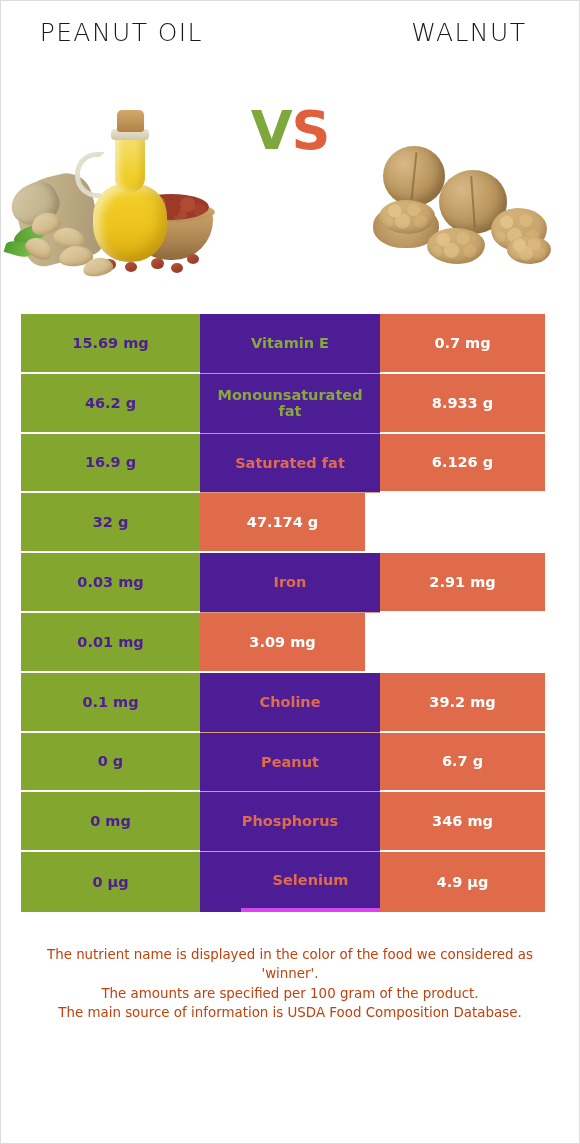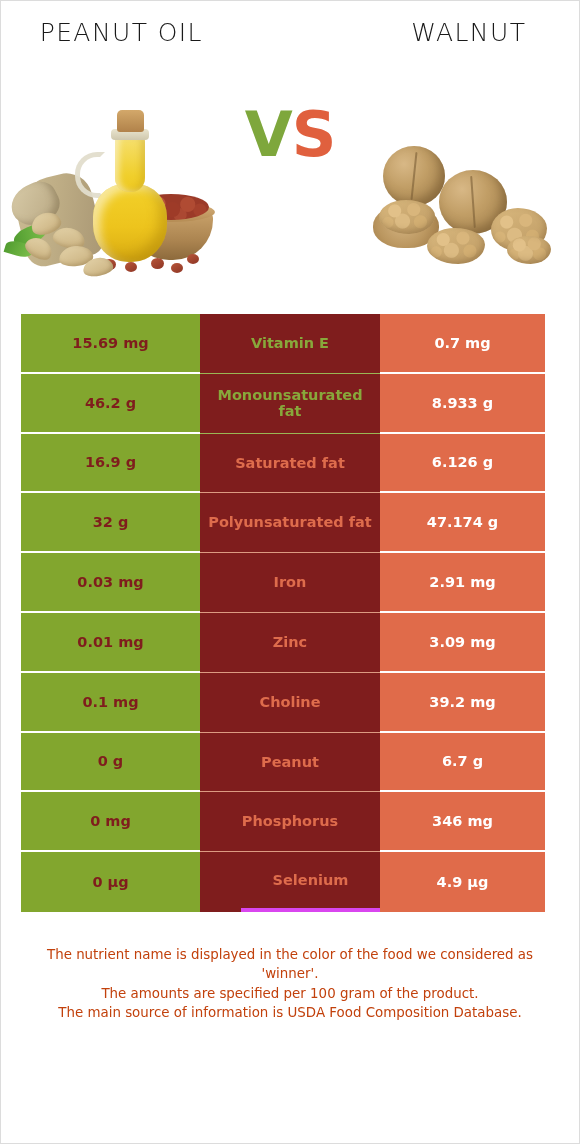--- a/index.html
+++ b/index.html
@@ -47,21 +47,21 @@
   }
   .hero-left  { width: 218px; height: 200px; position: relative; }
   .hero-vs    { width: 142px; height: 200px; position: relative; }
   .hero-right { width: 218px; height: 200px; position: relative; }
 
   .vs-text {
     position: absolute;
     left: 0; right: 0;
     top: 26px;
     text-align: center;
-    font-size: 62px;
+    font-size: 54px;
     font-weight: bold;
     font-family: "DejaVu Sans", sans-serif;
     letter-spacing: -1px;
     line-height: 1;
   }
   .vs-v { color: #7EA73C; }
   .vs-s { color: #E0603E; }
 
   
   .sh { position: absolute; }
@@ -203,26 +203,26 @@
     align-items: center;
     justify-content: center;
     font-size: 14.5px;
     font-weight: bold;
     font-family: "DejaVu Sans", sans-serif;
     text-align: center;
   }
   .cell-left {
     width: 179px;
     background: #82A62E;
-    color: #7f1d1d;
+    color: #4c1d95;
     border-bottom: 2px solid #ffffff;
   }
   .cell-mid {
     width: 180px;
-    background: #7f1d1d;
+    background: #4c1d95;
   }
   .cell-right {
     width: 165px;
     background: #E06B4A;
     color: #ffffff;
     border-bottom: 2px solid #ffffff;
   }
   .row:last-child .cell-left,
   .row:last-child .cell-right { border-bottom: none; }
 
@@ -335,37 +335,31 @@
     </div>
     <div class="row win-right">
       <div class="cell cell-left">16.9 g</div>
       <div class="cell cell-mid">
         <div class="mid-inner">Saturated fat</div>
       </div>
       <div class="cell cell-right">6.126 g</div>
     </div>
     <div class="row win-right">
       <div class="cell cell-left">32 g</div>
-      <div class="cell cell-mid">
-        <div class="mid-inner">Polyunsaturated fat</div>
-      </div>
       <div class="cell cell-right">47.174 g</div>
     </div>
     <div class="row win-right">
       <div class="cell cell-left">0.03 mg</div>
       <div class="cell cell-mid">
         <div class="mid-inner">Iron</div>
       </div>
       <div class="cell cell-right">2.91 mg</div>
     </div>
     <div class="row win-right">
       <div class="cell cell-left">0.01 mg</div>
-      <div class="cell cell-mid">
-        <div class="mid-inner">Zinc</div>
-      </div>
       <div class="cell cell-right">3.09 mg</div>
     </div>
     <div class="row win-right">
       <div class="cell cell-left">0.1 mg</div>
       <div class="cell cell-mid">
         <div class="mid-inner">Choline</div>
       </div>
       <div class="cell cell-right">39.2 mg</div>
     </div>
     <div class="row win-right">

